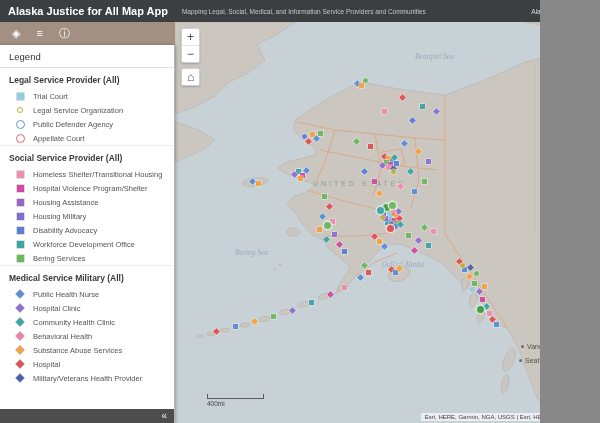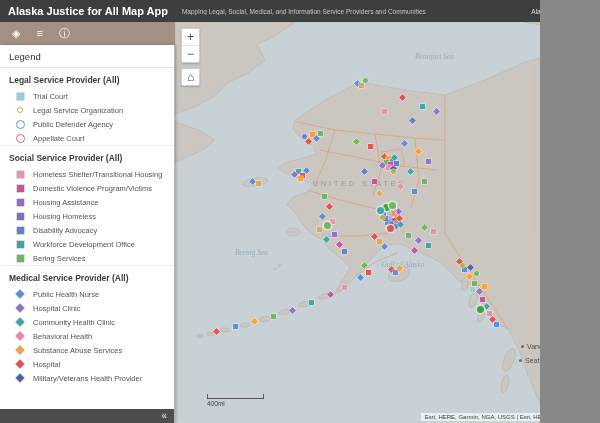--- a/index.html
+++ b/index.html
@@ -319,33 +319,33 @@
           <div class="litem">
             <span class="symwrap">
               <span class="sym-square" style="background: rgb(242, 140, 177);"></span>
             </span>
             <span class="llabel">Homeless Shelter/Transitional Housing</span>
           </div>
           <div class="litem">
             <span class="symwrap">
               <span class="sym-square" style="background: rgb(210, 75, 160);"></span>
             </span>
-            <span class="llabel">Domestic Violence Program/Victims</span>
+            <span class="llabel">Hospital Violence Program/Shelter</span>
           </div>
           <div class="litem">
             <span class="symwrap">
               <span class="sym-square" style="background: rgb(153, 102, 204);"></span>
             </span>
             <span class="llabel">Housing Assistance</span>
           </div>
           <div class="litem">
             <span class="symwrap">
               <span class="sym-square" style="background: rgb(122, 111, 208);"></span>
             </span>
-            <span class="llabel">Housing Homeless</span>
+            <span class="llabel">Housing Military</span>
           </div>
           <div class="litem">
             <span class="symwrap">
               <span class="sym-square" style="background: rgb(91, 127, 212);"></span>
             </span>
             <span class="llabel">Disability Advocacy</span>
           </div>
           <div class="litem">
             <span class="symwrap">
               <span class="sym-square" style="background: rgb(58, 166, 166);"></span>
@@ -353,21 +353,21 @@
             <span class="llabel">Workforce Development Office</span>
           </div>
           <div class="litem">
             <span class="symwrap">
               <span class="sym-square" style="background: rgb(108, 184, 95);"></span>
             </span>
             <span class="llabel">Bering Services</span>
           </div>
         </div>
         <div class="lsec">
-          <div class="lsec-title">Medical Service Provider (All)</div>
+          <div class="lsec-title">Medical Service Military (All)</div>
           <div class="litem">
             <span class="symwrap">
               <span class="sym-diamond" style="background: rgb(91, 142, 214);"></span>
             </span>
             <span class="llabel">Public Health Nurse</span>
           </div>
           <div class="litem">
             <span class="symwrap">
               <span class="sym-diamond" style="background: rgb(143, 111, 208);"></span>
             </span>

